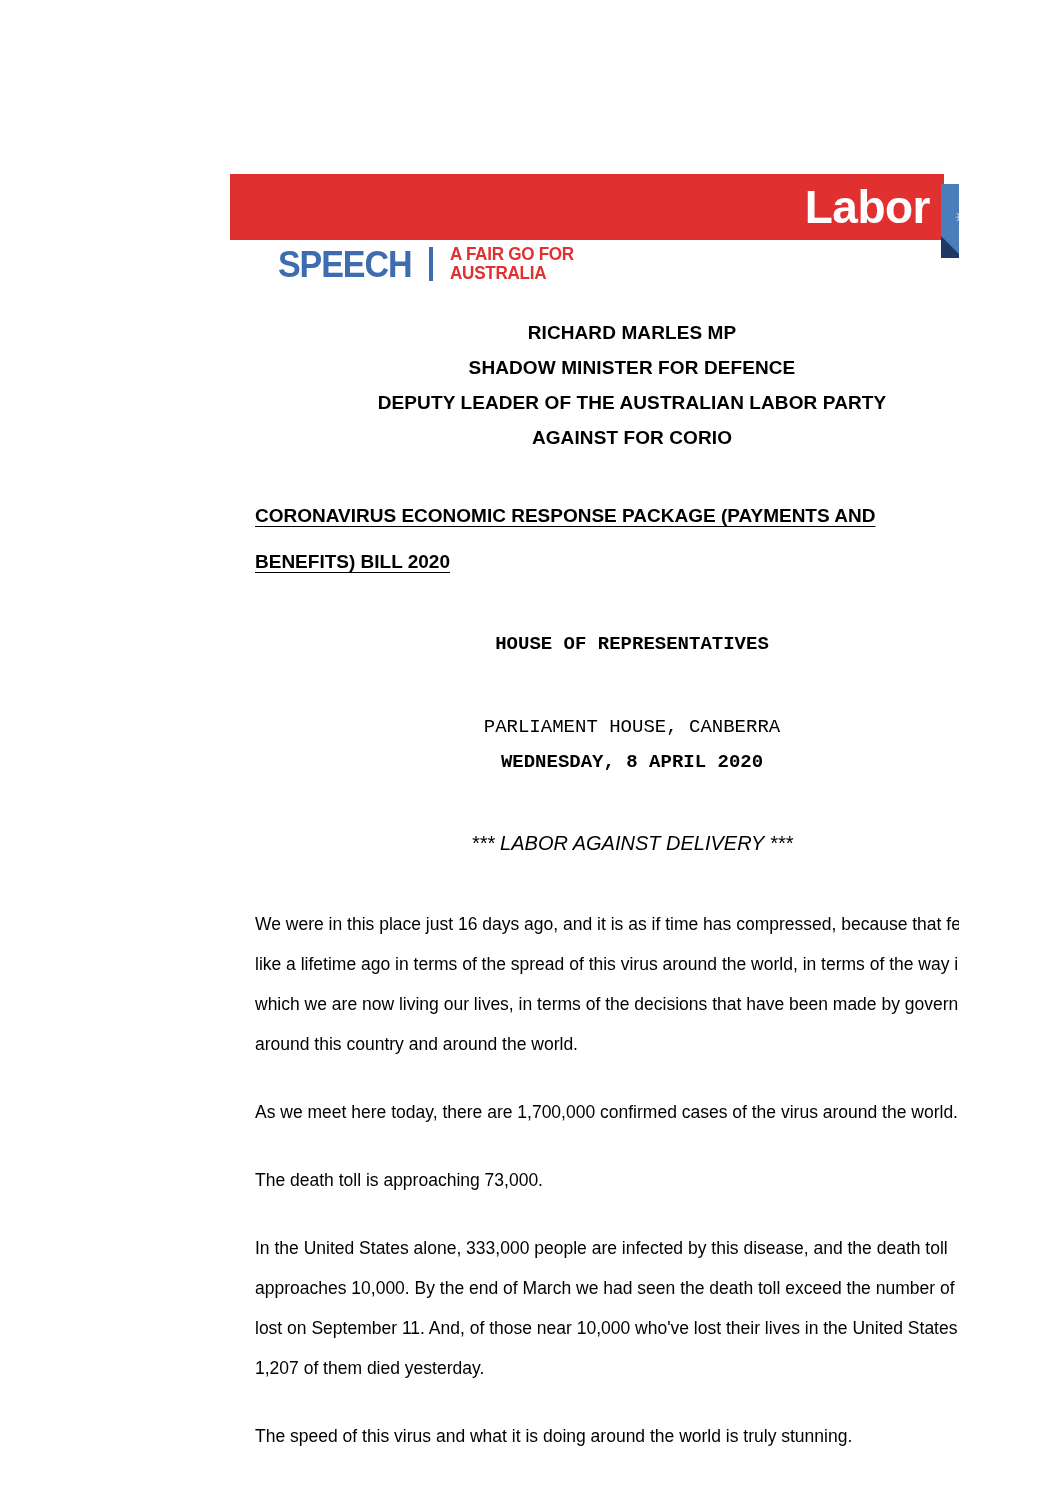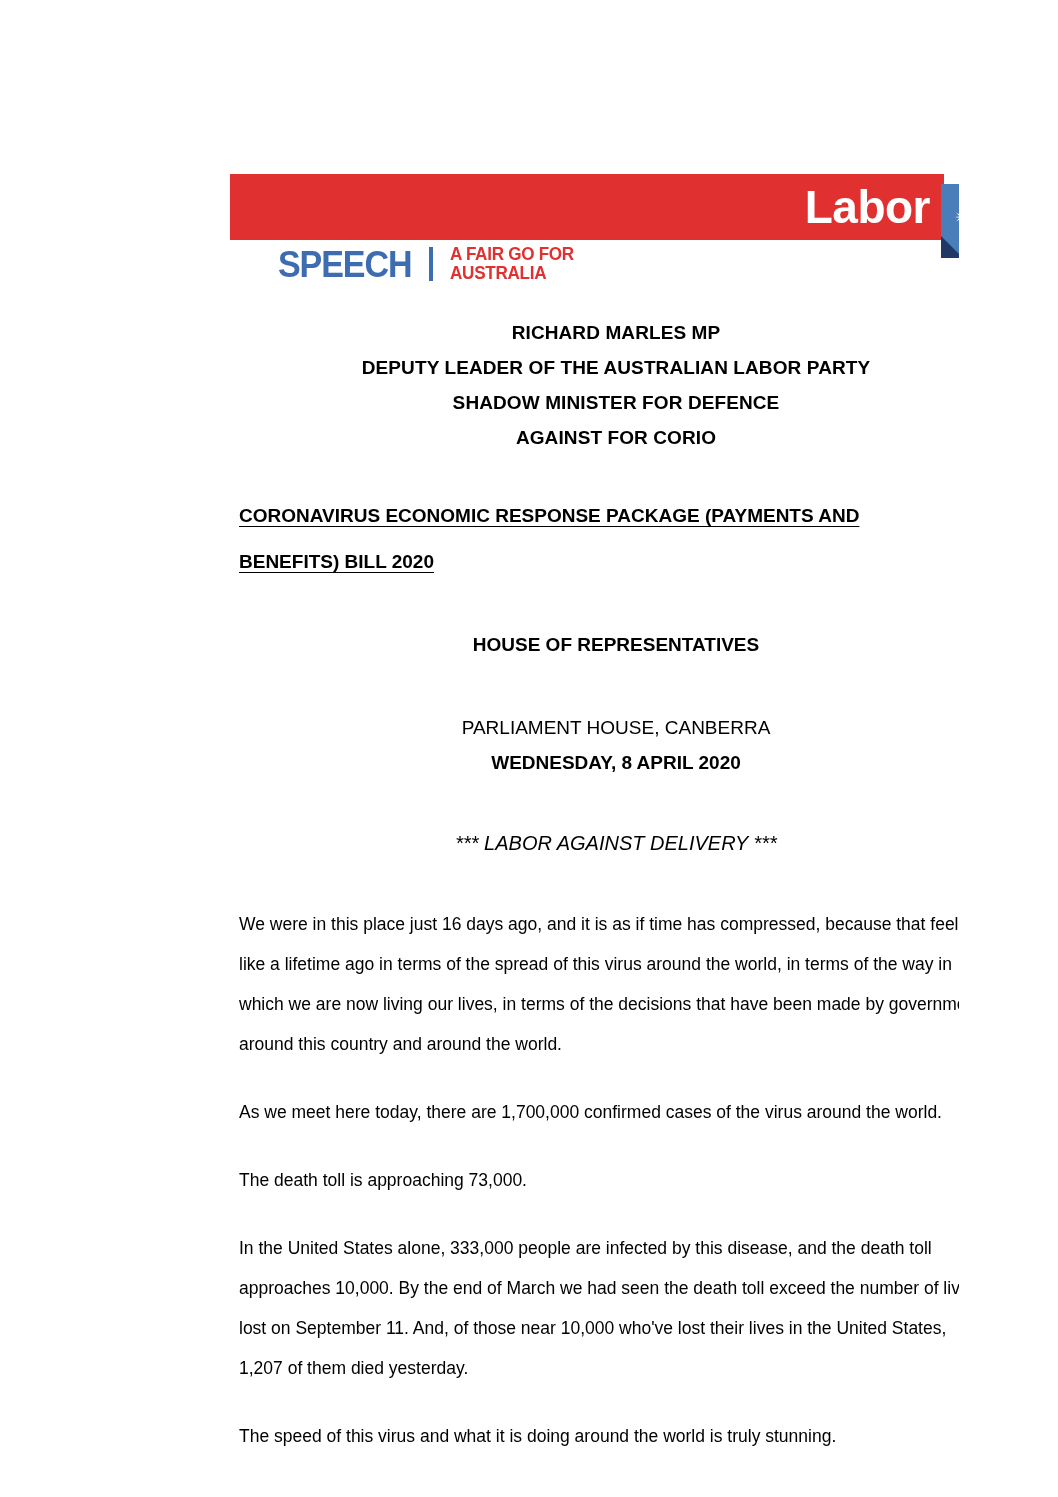--- a/index.html
+++ b/index.html
@@ -104,21 +104,21 @@
     font-size: 18px;
     line-height: 19px;
     letter-spacing: -0.3px;
     transform: scaleX(0.95);
     transform-origin: left center;
   }
 
   
   .doc {
     position: absolute;
-    left: 140px;
+    left: 156px;
     top: 315px;
     width: 754px;
   }
   .title-block {
     text-align: center;
   }
   .title-line {
     font-weight: bold;
     font-size: 19px;
     line-height: 35px;
@@ -133,20 +133,21 @@
     margin-top: 38px;
   }
   .venue-block {
     text-align: center;
     margin-top: 42px;
   }
   .venue-line {
     font-weight: bold;
     font-size: 19px;
     line-height: 35px;
+    font-family: Liberation Mono, monospace;
   }
   .venue-line.regular {
     font-weight: normal;
     margin-top: 48px;
   }
   .delivery-note {
     text-align: center;
     font-style: italic;
     font-size: 20px;
     line-height: 30px;
@@ -202,22 +203,22 @@
         <span>A FAIR GO FOR</span><br>
         <span>AUSTRALIA</span>
       </span>
     </div>
   </div>
 
   <div class="doc">
 
     <div class="title-block">
       <div class="title-line">RICHARD MARLES MP</div>
+      <div class="title-line">SHADOW MINISTER FOR DEFENCE</div>
       <div class="title-line">DEPUTY LEADER OF THE AUSTRALIAN LABOR PARTY</div>
-      <div class="title-line">SHADOW MINISTER FOR DEFENCE</div>
       <div class="title-line">AGAINST FOR CORIO</div>
     </div>
 
     <div class="bill-title">
       <span>CORONAVIRUS ECONOMIC RESPONSE PACKAGE (PAYMENTS AND</span><br>
       <span>BENEFITS) BILL 2020</span>
     </div>
 
     <div class="venue-block">
       <div class="venue-line">HOUSE OF REPRESENTATIVES</div>

